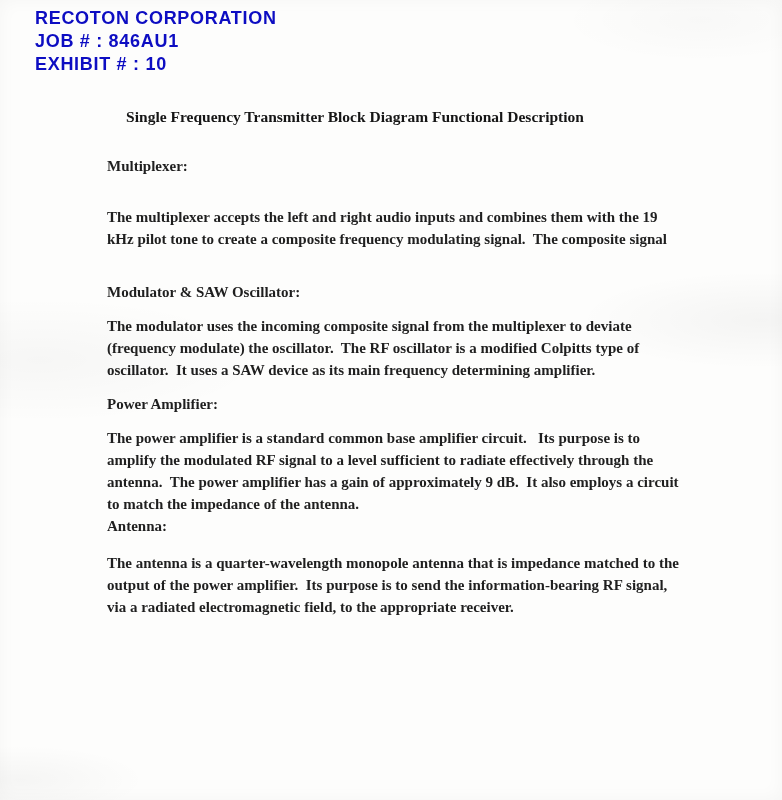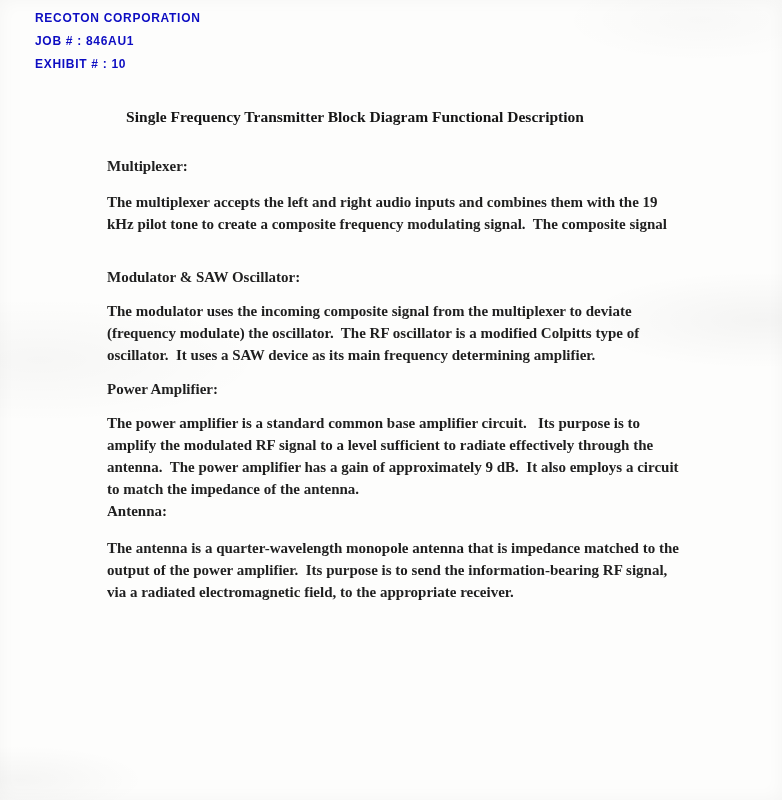--- a/index.html
+++ b/index.html
@@ -22,21 +22,21 @@
     box-shadow: inset 0 0 18px rgba(0,0,0,0.035);
     font-family: "Liberation Serif", serif;
     color: #1f1f1f;
   }
   .fcc-header {
     position: absolute;
     top: 7px;
     left: 35px;
     font-family: "Liberation Sans", sans-serif;
     font-weight: 700;
-    font-size: 12px;
+    font-size: 18px;
     line-height: 23px;
     letter-spacing: 0.7px;
   }
   .doc-title {
     position: absolute;
     top: 108px;
     left: 0;
     width: 642px;
     padding-left: 68px;
     box-sizing: border-box;
@@ -52,21 +52,21 @@
     left: 107px;
     width: 640px;
     font-size: 15px;
     line-height: 22px;
     font-weight: bold;
   }
   .section-heading {
     white-space: pre;
   }
   .section-para {
-    margin-top: 14px;
+    margin-top: 29px;
   }
   .body-line {
     white-space: pre;
   }
   
   .sec-0 { margin-top: 0; }
   .sec-1 { margin-top: 31px; }
   .sec-2 { margin-top: 12px; }
   .sec-3 { }
   .sec-1 .section-para { margin-top: 12px; }

